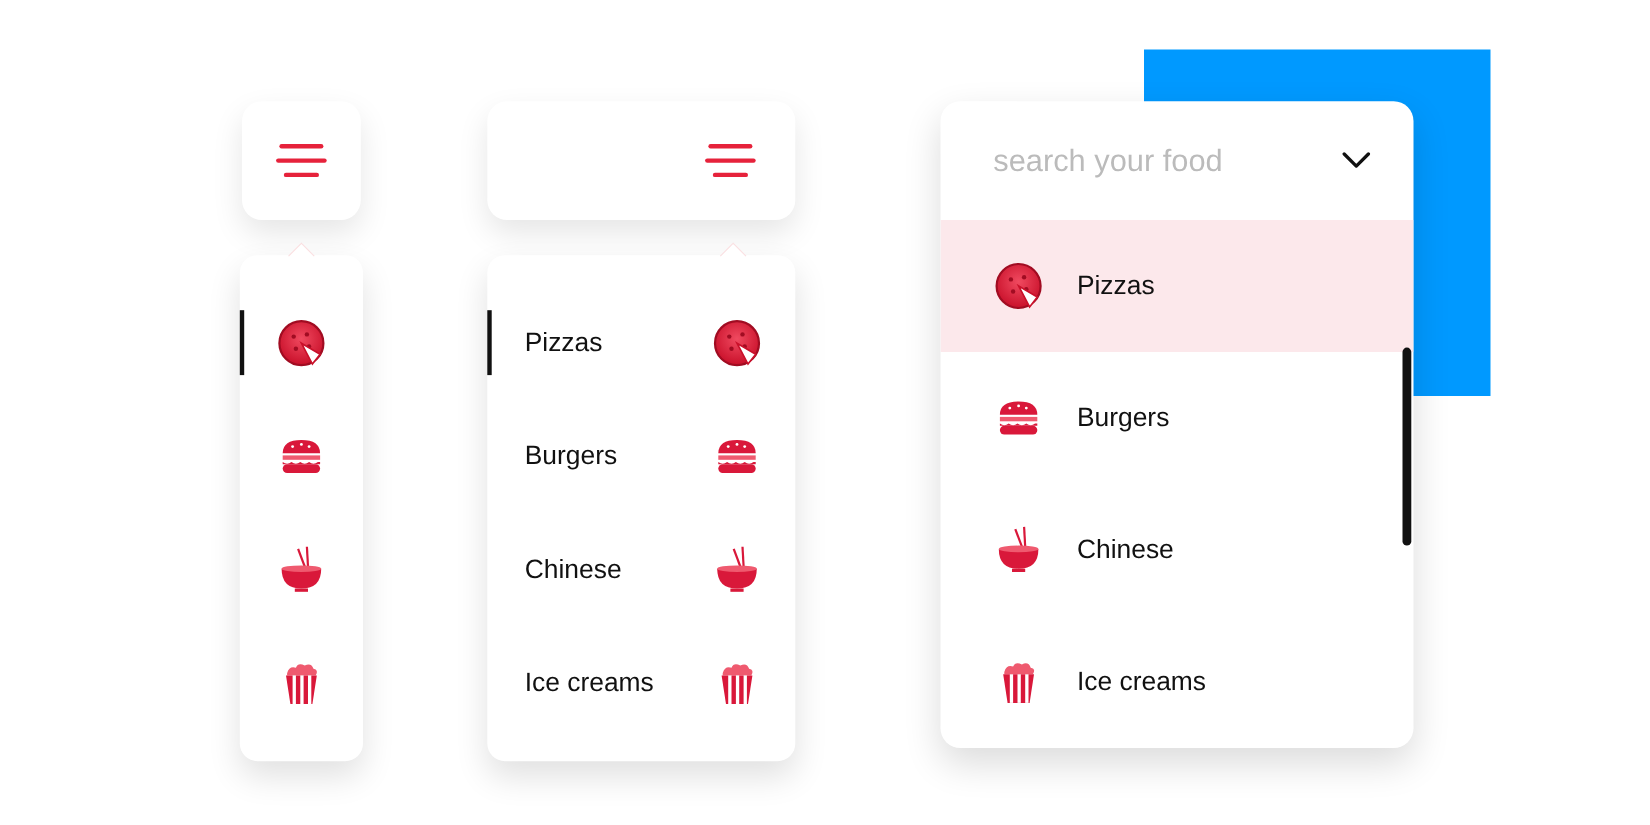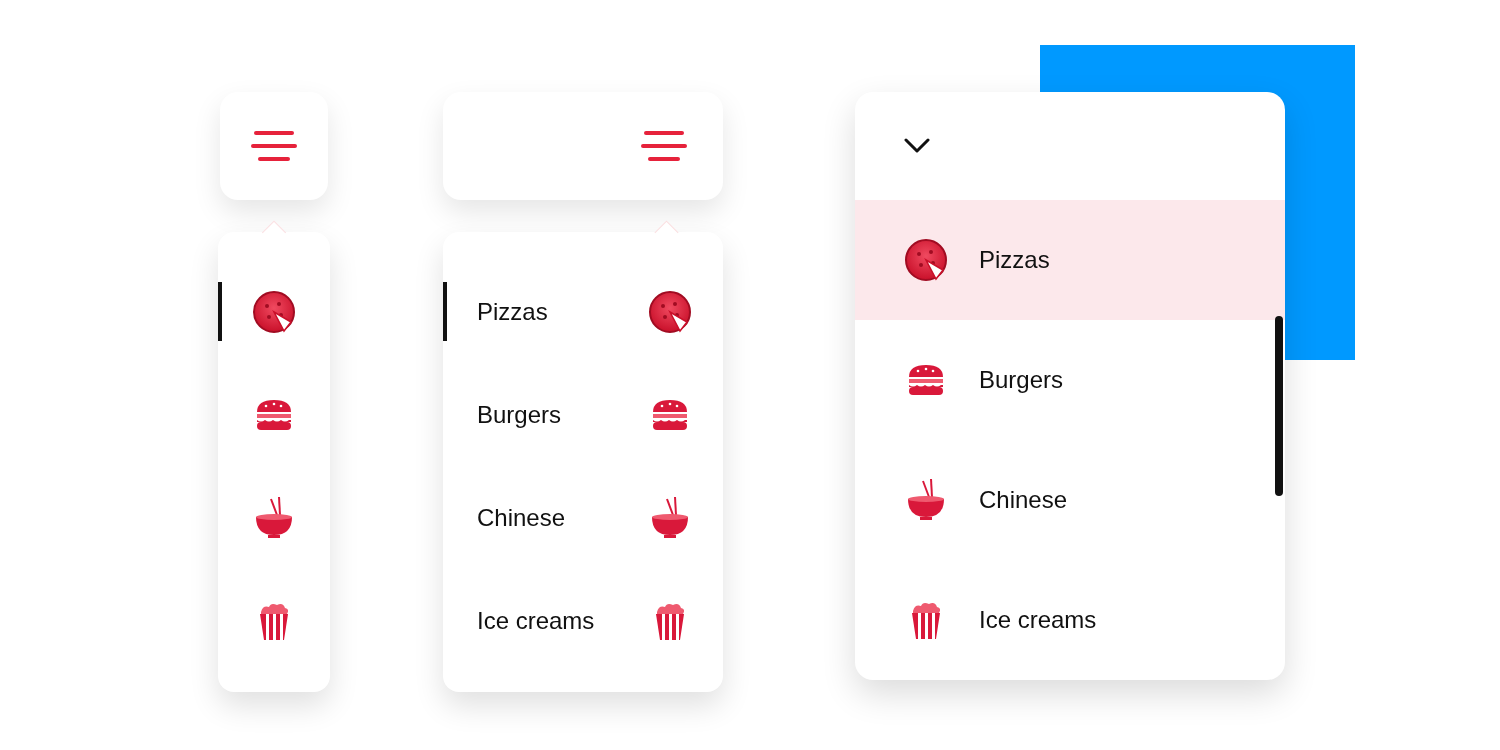--- a/index.html
+++ b/index.html
@@ -370,20 +370,21 @@
             <rect x="15" y="16" width="3" height="26" fill="#fff"></rect>
             <rect x="22" y="16" width="3" height="26" fill="#fff"></rect>
             <rect x="29" y="16" width="3" height="26" fill="#fff"></rect>
           </svg>
       </div>
     </div>
   </div>
 
   <div class="panel3">
     <div class="panel3-header">
+      <input type="text" placeholder="search your food" style="">
       <div class="chevron">
         <svg viewBox="0 0 26 16">
             <polyline points="2,2 13,13 24,2" fill="none" stroke="#111" stroke-width="3" stroke-linecap="round" stroke-linejoin="round"></polyline>
           </svg>
       </div>
     </div>
     <div class="panel3-list">
       <div class="item selected">
         <div class="food-icon">
           <svg viewBox="0 0 46 46">

